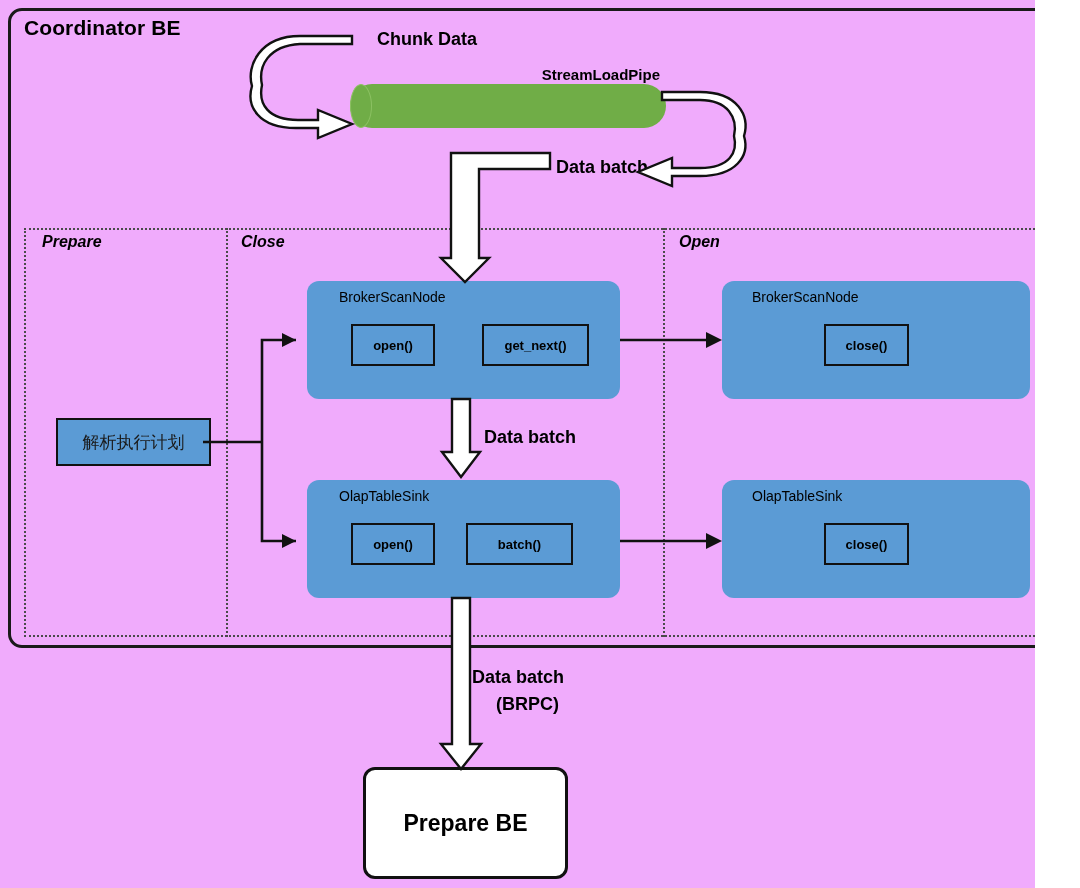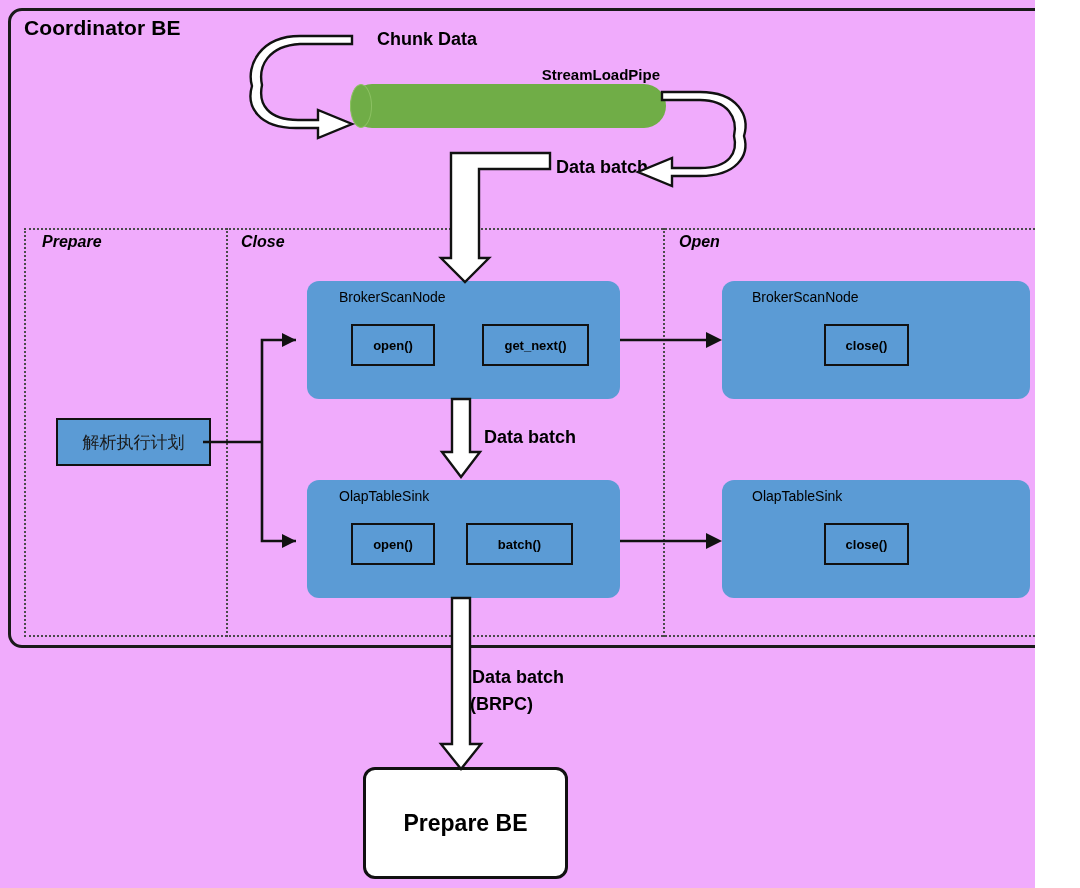--- a/index.html
+++ b/index.html
@@ -81,21 +81,21 @@
   <div class="method-box" style="left:824px;top:324px;width:81px;height:38px;">close()</div>
 
   <div class="blue-node" style="left:722px;top:480px;width:308px;height:118px;"></div>
   <div class="node-title" style="left:752px;top:488px;">OlapTableSink</div>
   <div class="method-box" style="left:824px;top:523px;width:81px;height:38px;">close()</div>
 
   <div class="flow-label" style="left:377px;top:29px;">Chunk Data</div>
   <div class="flow-label" style="left:556px;top:157px;">Data batch</div>
   <div class="flow-label" style="left:484px;top:427px;">Data batch</div>
   <div class="flow-label" style="left:472px;top:667px;">Data batch</div>
-  <div class="flow-label" style="left:470px;top:694px;">(BRPC)</div>
+  <div class="flow-label" style="left:496px;top:694px;">(BRPC)</div>
 
   <div class="exec-box">Prepare BE</div>
 
   <svg class="overlay" viewBox="0 0 1080 888">
     <g fill="none" stroke="#111" stroke-width="2.4">
 
       <path d="M352,36 L352,44 L300,44 C268,46 258,66 262,85 C258,104 268,120 298,120
                L318,120 L318,110 L352,124 L318,138 L318,128 L296,128
                C258,128 246,106 252,86 C246,66 260,36 300,36 Z" fill="#ffffff" stroke="#111" stroke-width="2.4"></path>
 

